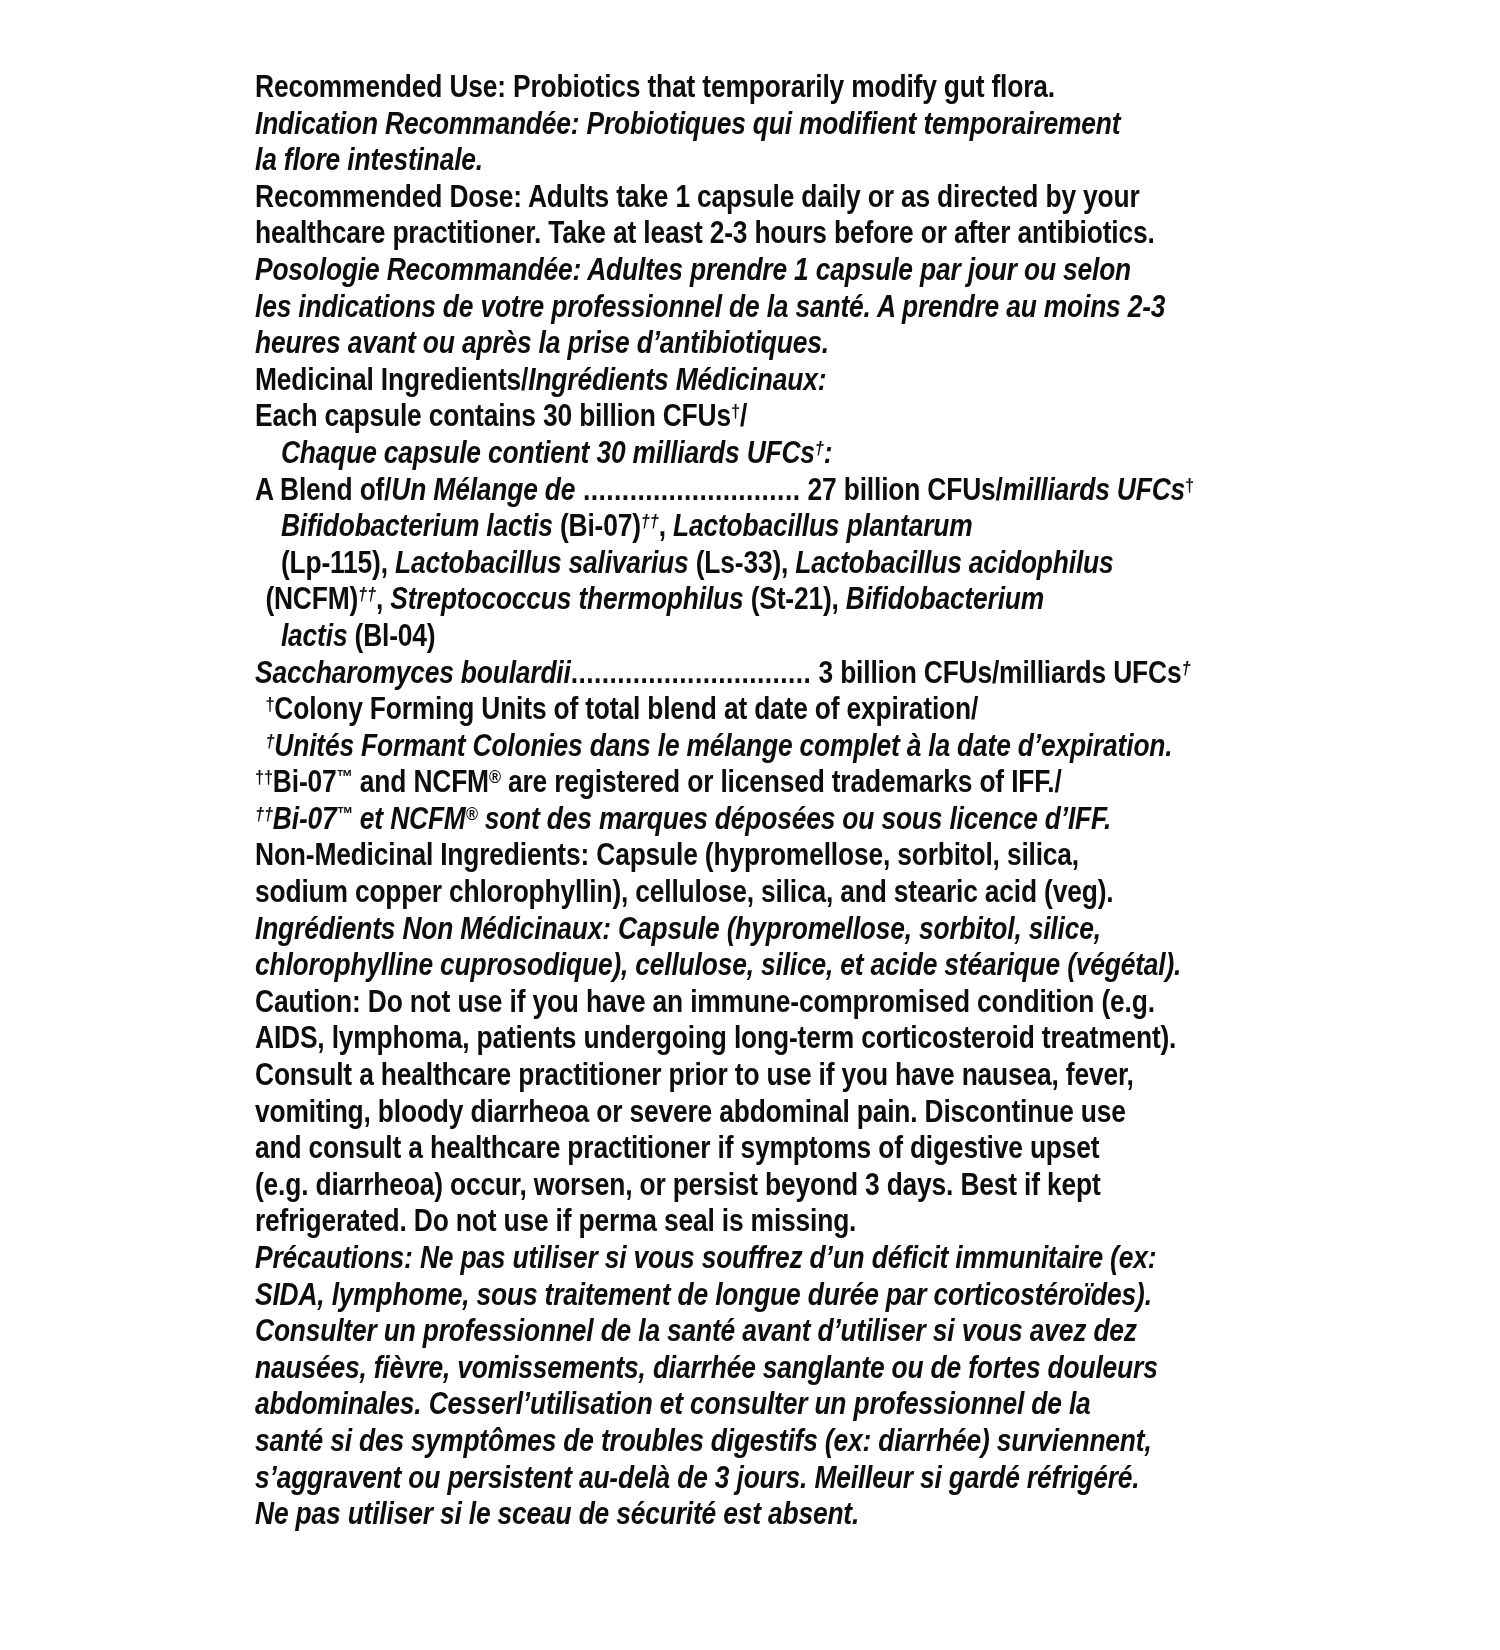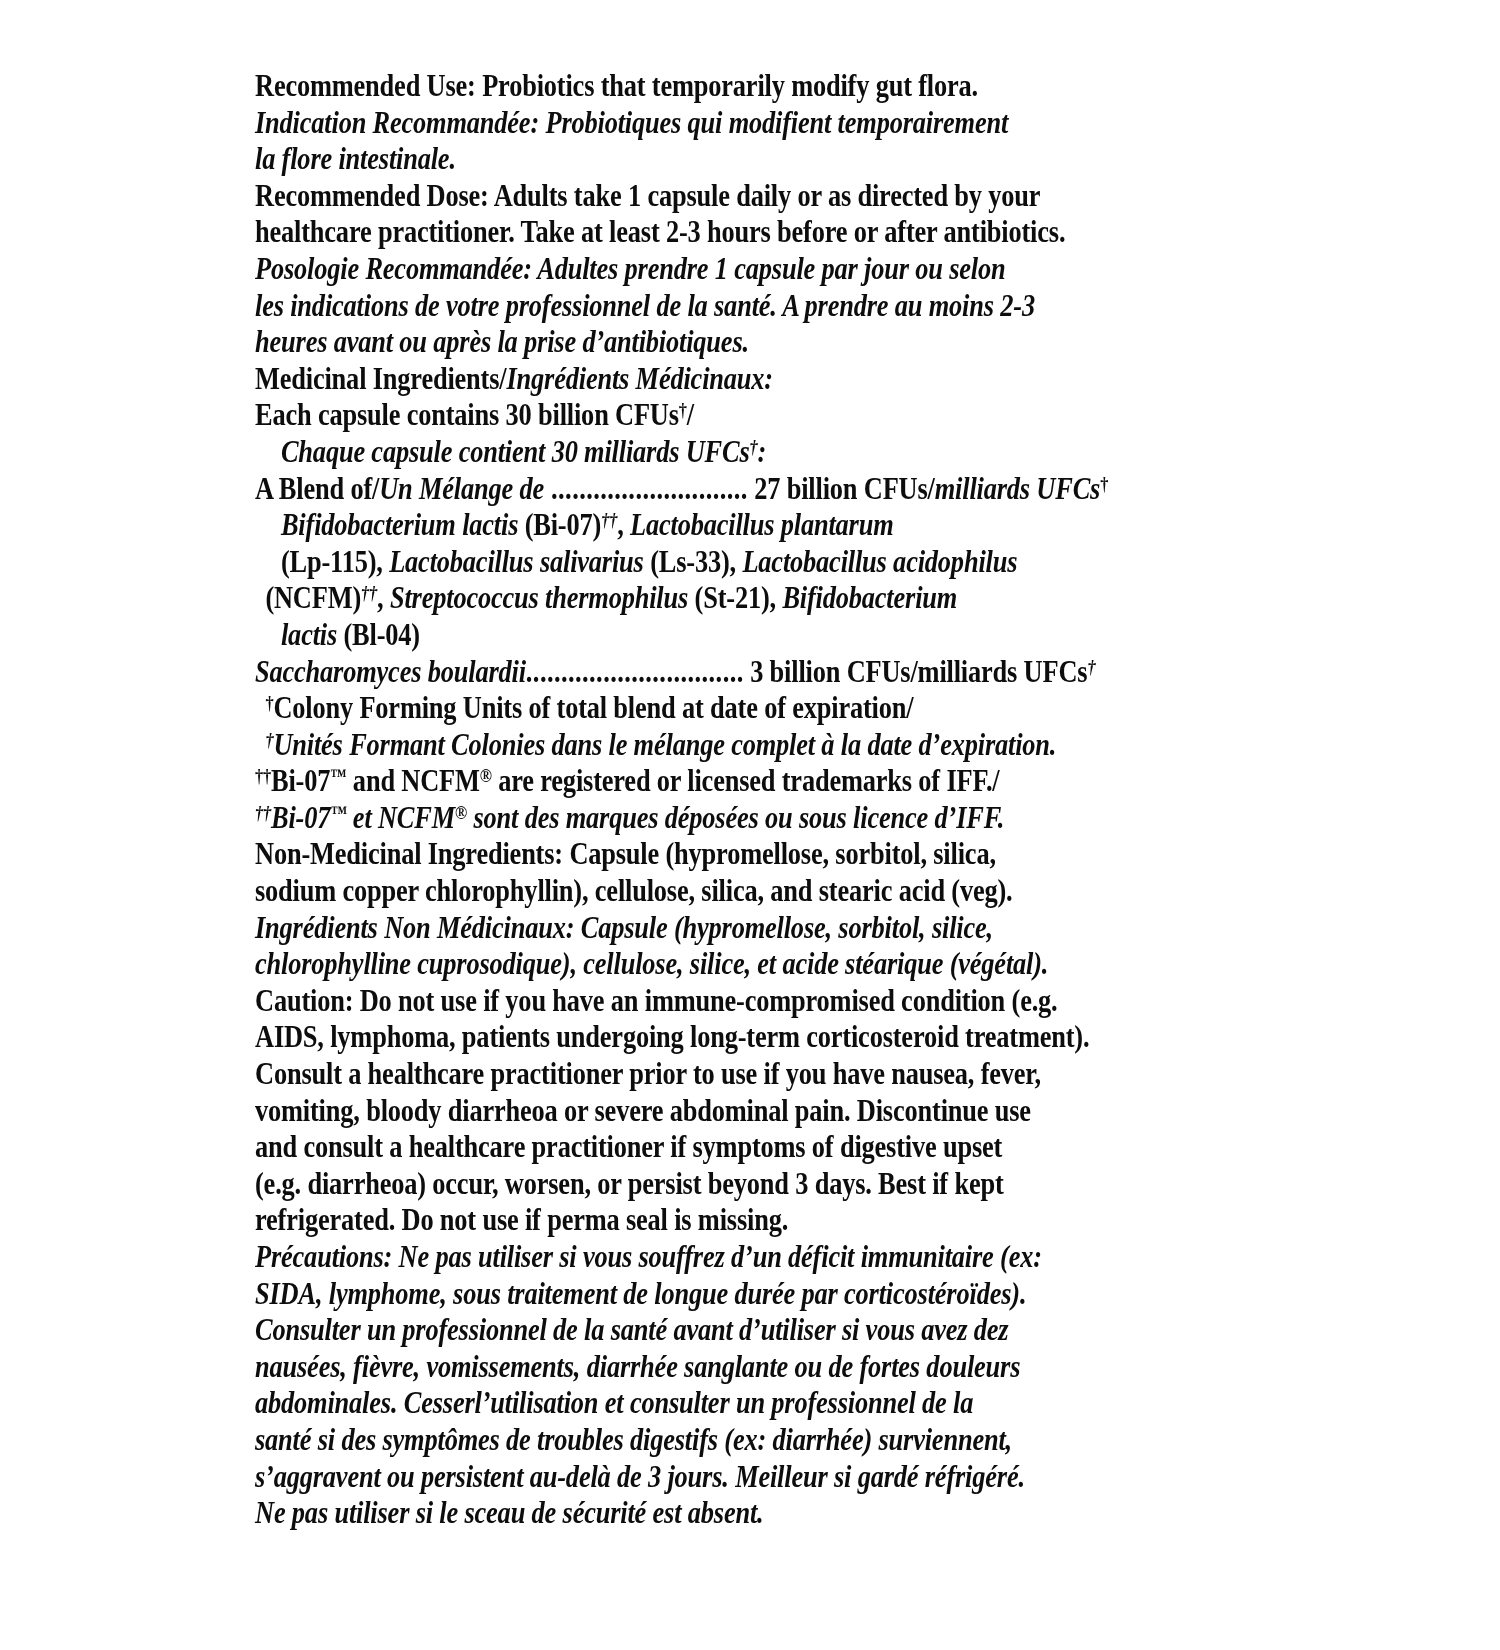--- a/index.html
+++ b/index.html
@@ -59,21 +59,21 @@
     font-size: 0.62em;
     vertical-align: 0.48em;
     line-height: 0;
     font-weight: 700;
   }
   .dots { letter-spacing: 0.5px; }
 </style>
 </head>
 <body style="background: rgb(255, 255, 255);">
 
-<div id="label-panel" style="color: rgb(13, 13, 13); font-family: Liberation Serif, serif;">
+<div id="label-panel" style="color: rgb(13, 13, 13);">
     <div>
       <div class="line up"><b class="hd">Recommended Use:</b><span> Probiotics that temporarily modify gut flora.</span></div>
       <div class="line it"><b class="hdi">Indication Recommandée:</b><span> Probiotiques qui modifient temporairement</span></div>
       <div class="line it"><span>la flore intestinale.</span></div>
     </div>
     <div>
       <div class="line up"><b class="hd">Recommended Dose:</b><span> Adults take 1 capsule daily or as directed by your</span></div>
       <div class="line up"><span>healthcare practitioner. Take at least 2-3 hours before or after antibiotics.</span></div>
       <div class="line it"><b class="hdi">Posologie Recommandée:</b><span> Adultes prendre 1 capsule par jour ou selon</span></div>
       <div class="line it"><span>les indications de votre professionnel de la santé. A prendre au moins 2-3</span></div>

